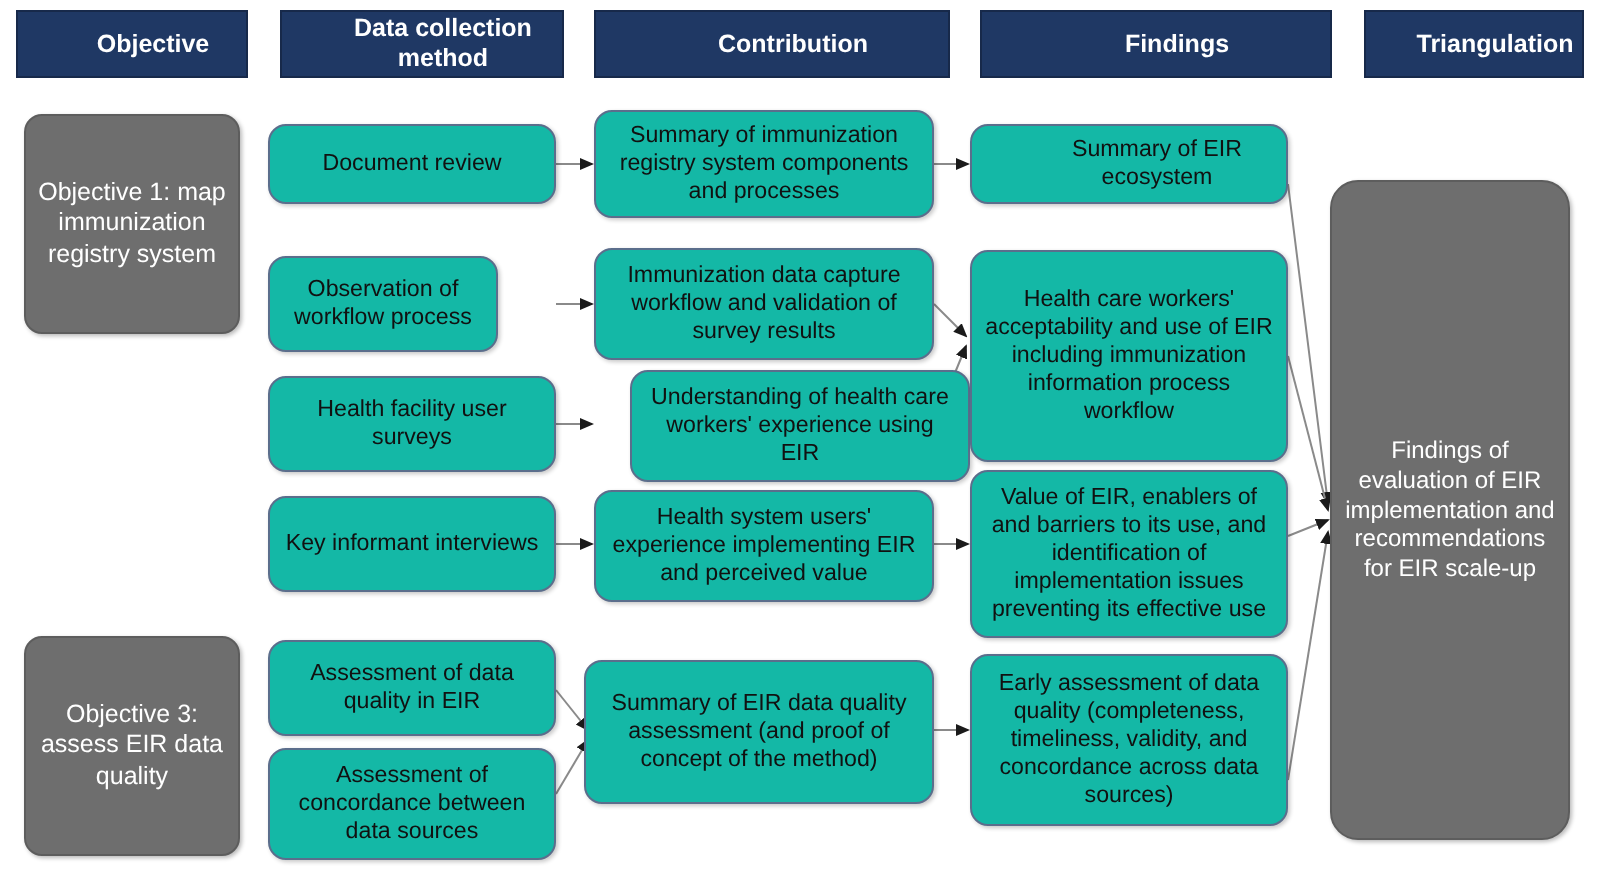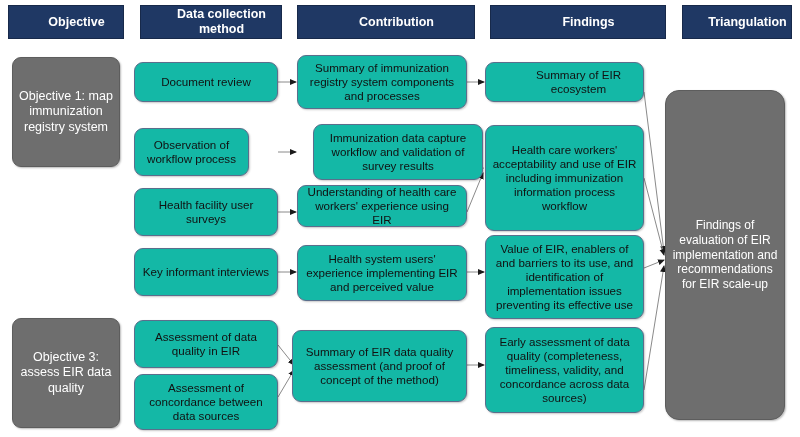--- a/index.html
+++ b/index.html
@@ -154,24 +154,24 @@
   <div class="node step" style="left:134px; top:248px; width:144px; height:48px;">
     <span>Key informant interviews</span>
   </div>
   <div class="node step" style="left:134px; top:374px; width:144px; height:56px;">
     <span>Assessment of concordance between data sources</span>
   </div>
 
   <div class="node step" style="left:297px; top:55px; width:170px; height:54px;">
     <span>Summary of immunization registry system components and processes</span>
   </div>
-  <div class="node step" style="left:297px; top:124px; width:170px; height:56px;margin-left:16px;">
+  <div class="node step" style="left:297px; top:124px; width:170px; height:56px;">
     <span>Immunization data capture workflow and validation of survey results</span>
   </div>
-  <div class="node step" style="left:297px; top:185px; width:170px; height:42px;">
+  <div class="node step" style="left:315px; top:185px; width:170px; height:56px;">
     <span>Understanding of health care workers' experience using EIR</span>
   </div>
   <div class="node step" style="left:297px; top:245px; width:170px; height:56px;">
     <span>Health system users' experience implementing EIR and perceived value</span>
   </div>
   <div class="node step" style="left:292px; top:330px; width:175px; height:72px;">
     <span>Summary of EIR data quality assessment (and proof of concept of the method)</span>
   </div>
 
   <div class="node step" style="left:485px; top:62px; width:159px; height:40px;padding-left:28px;">

